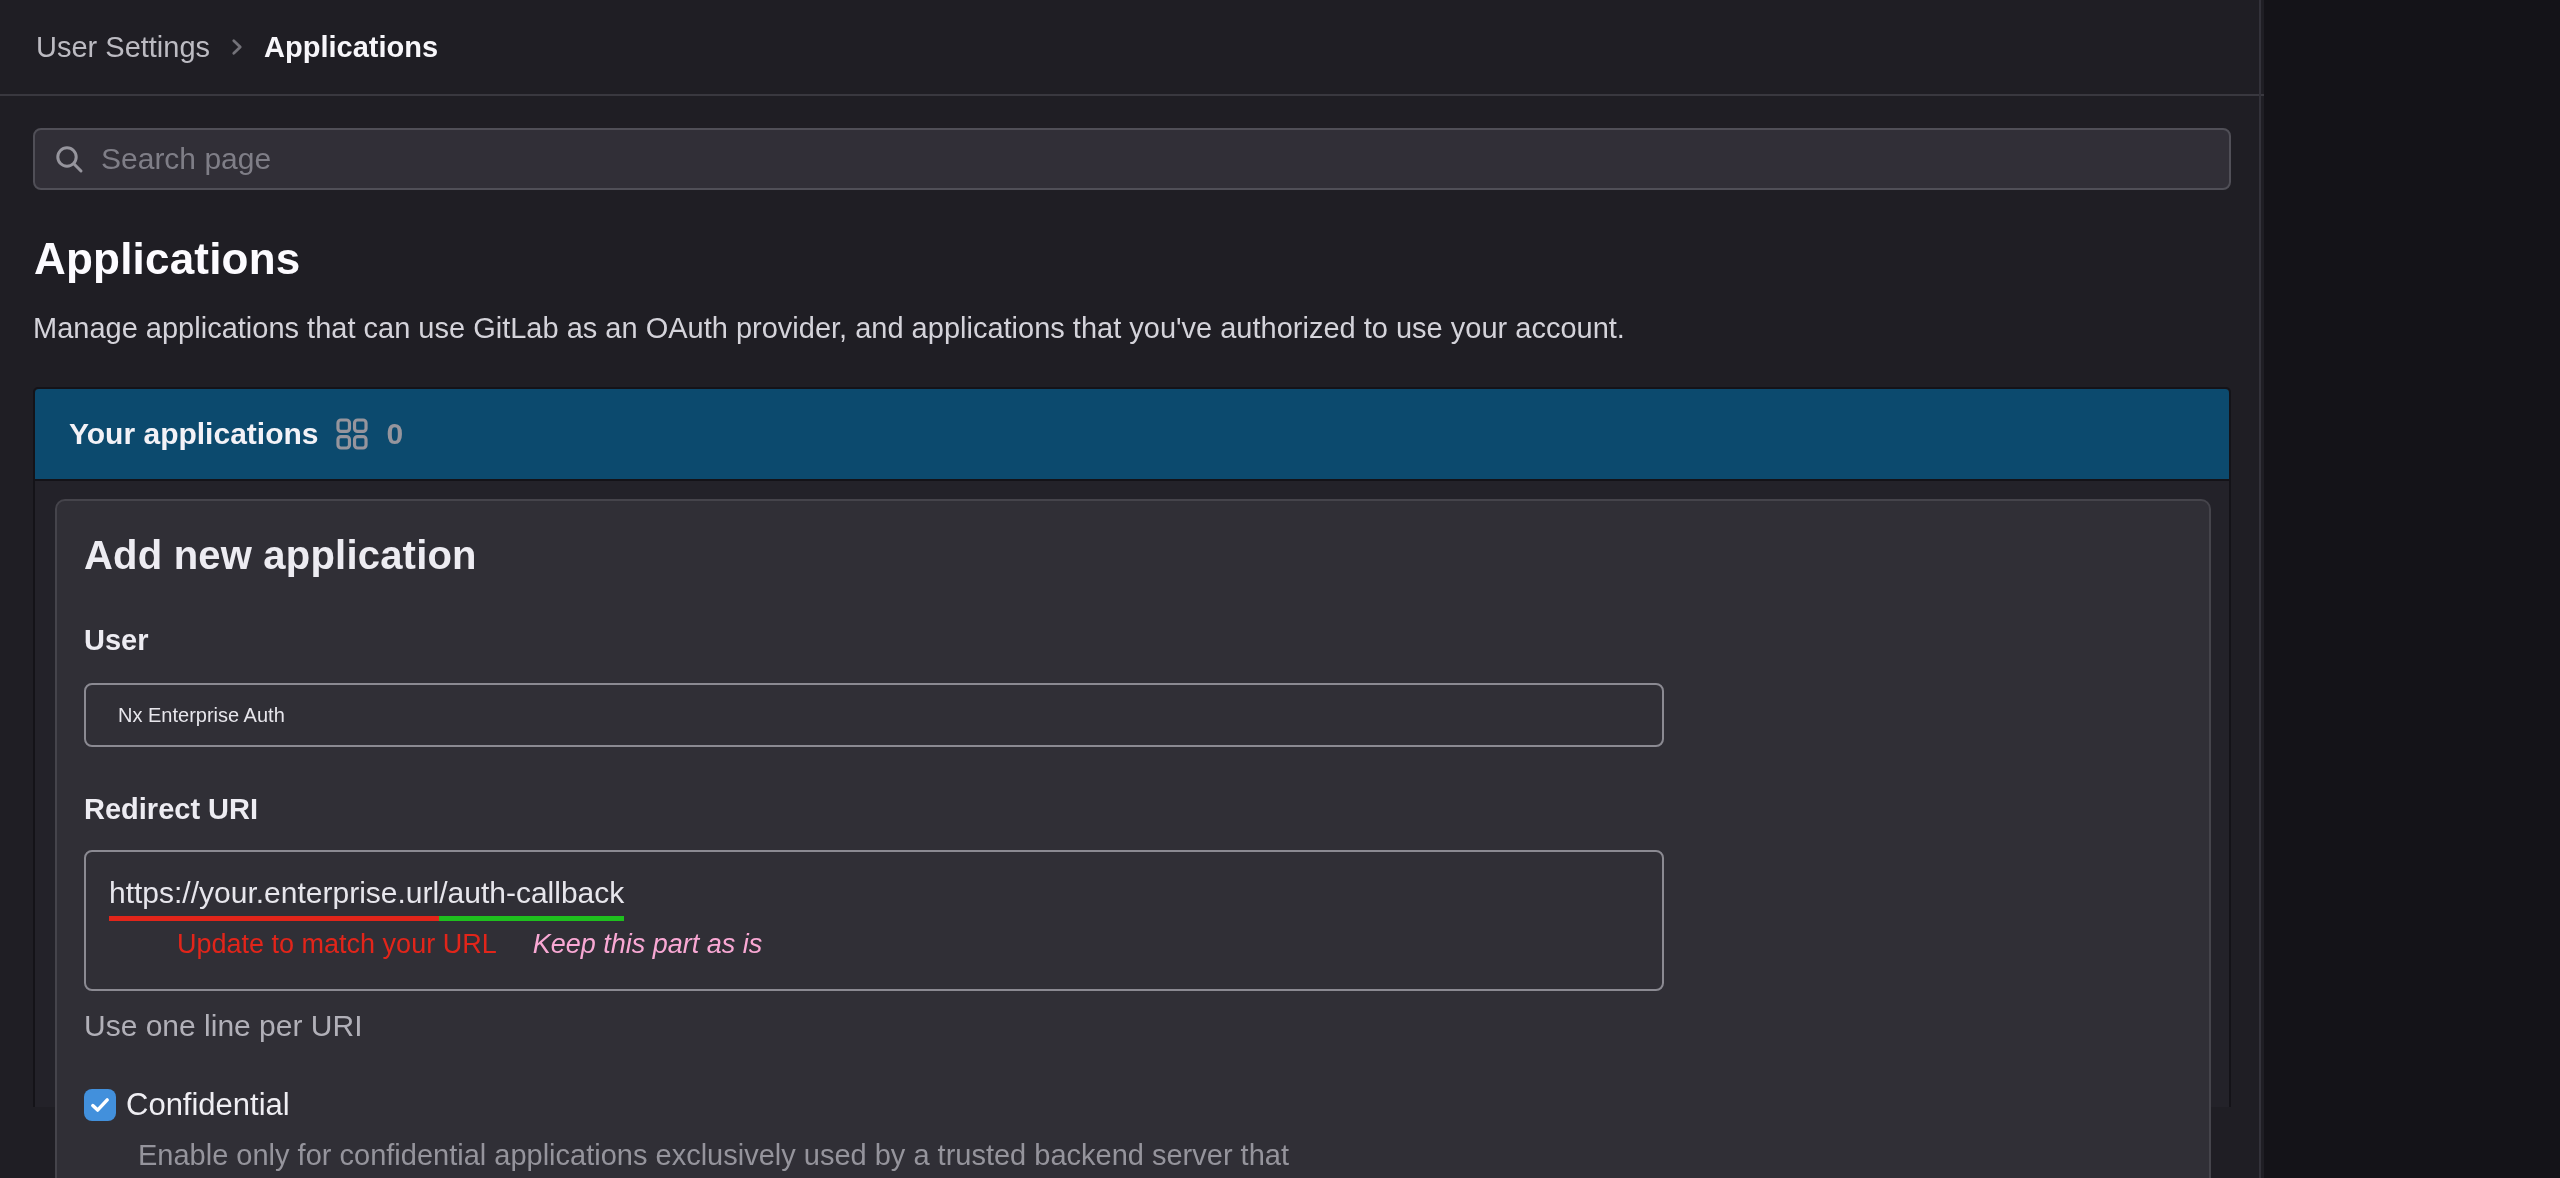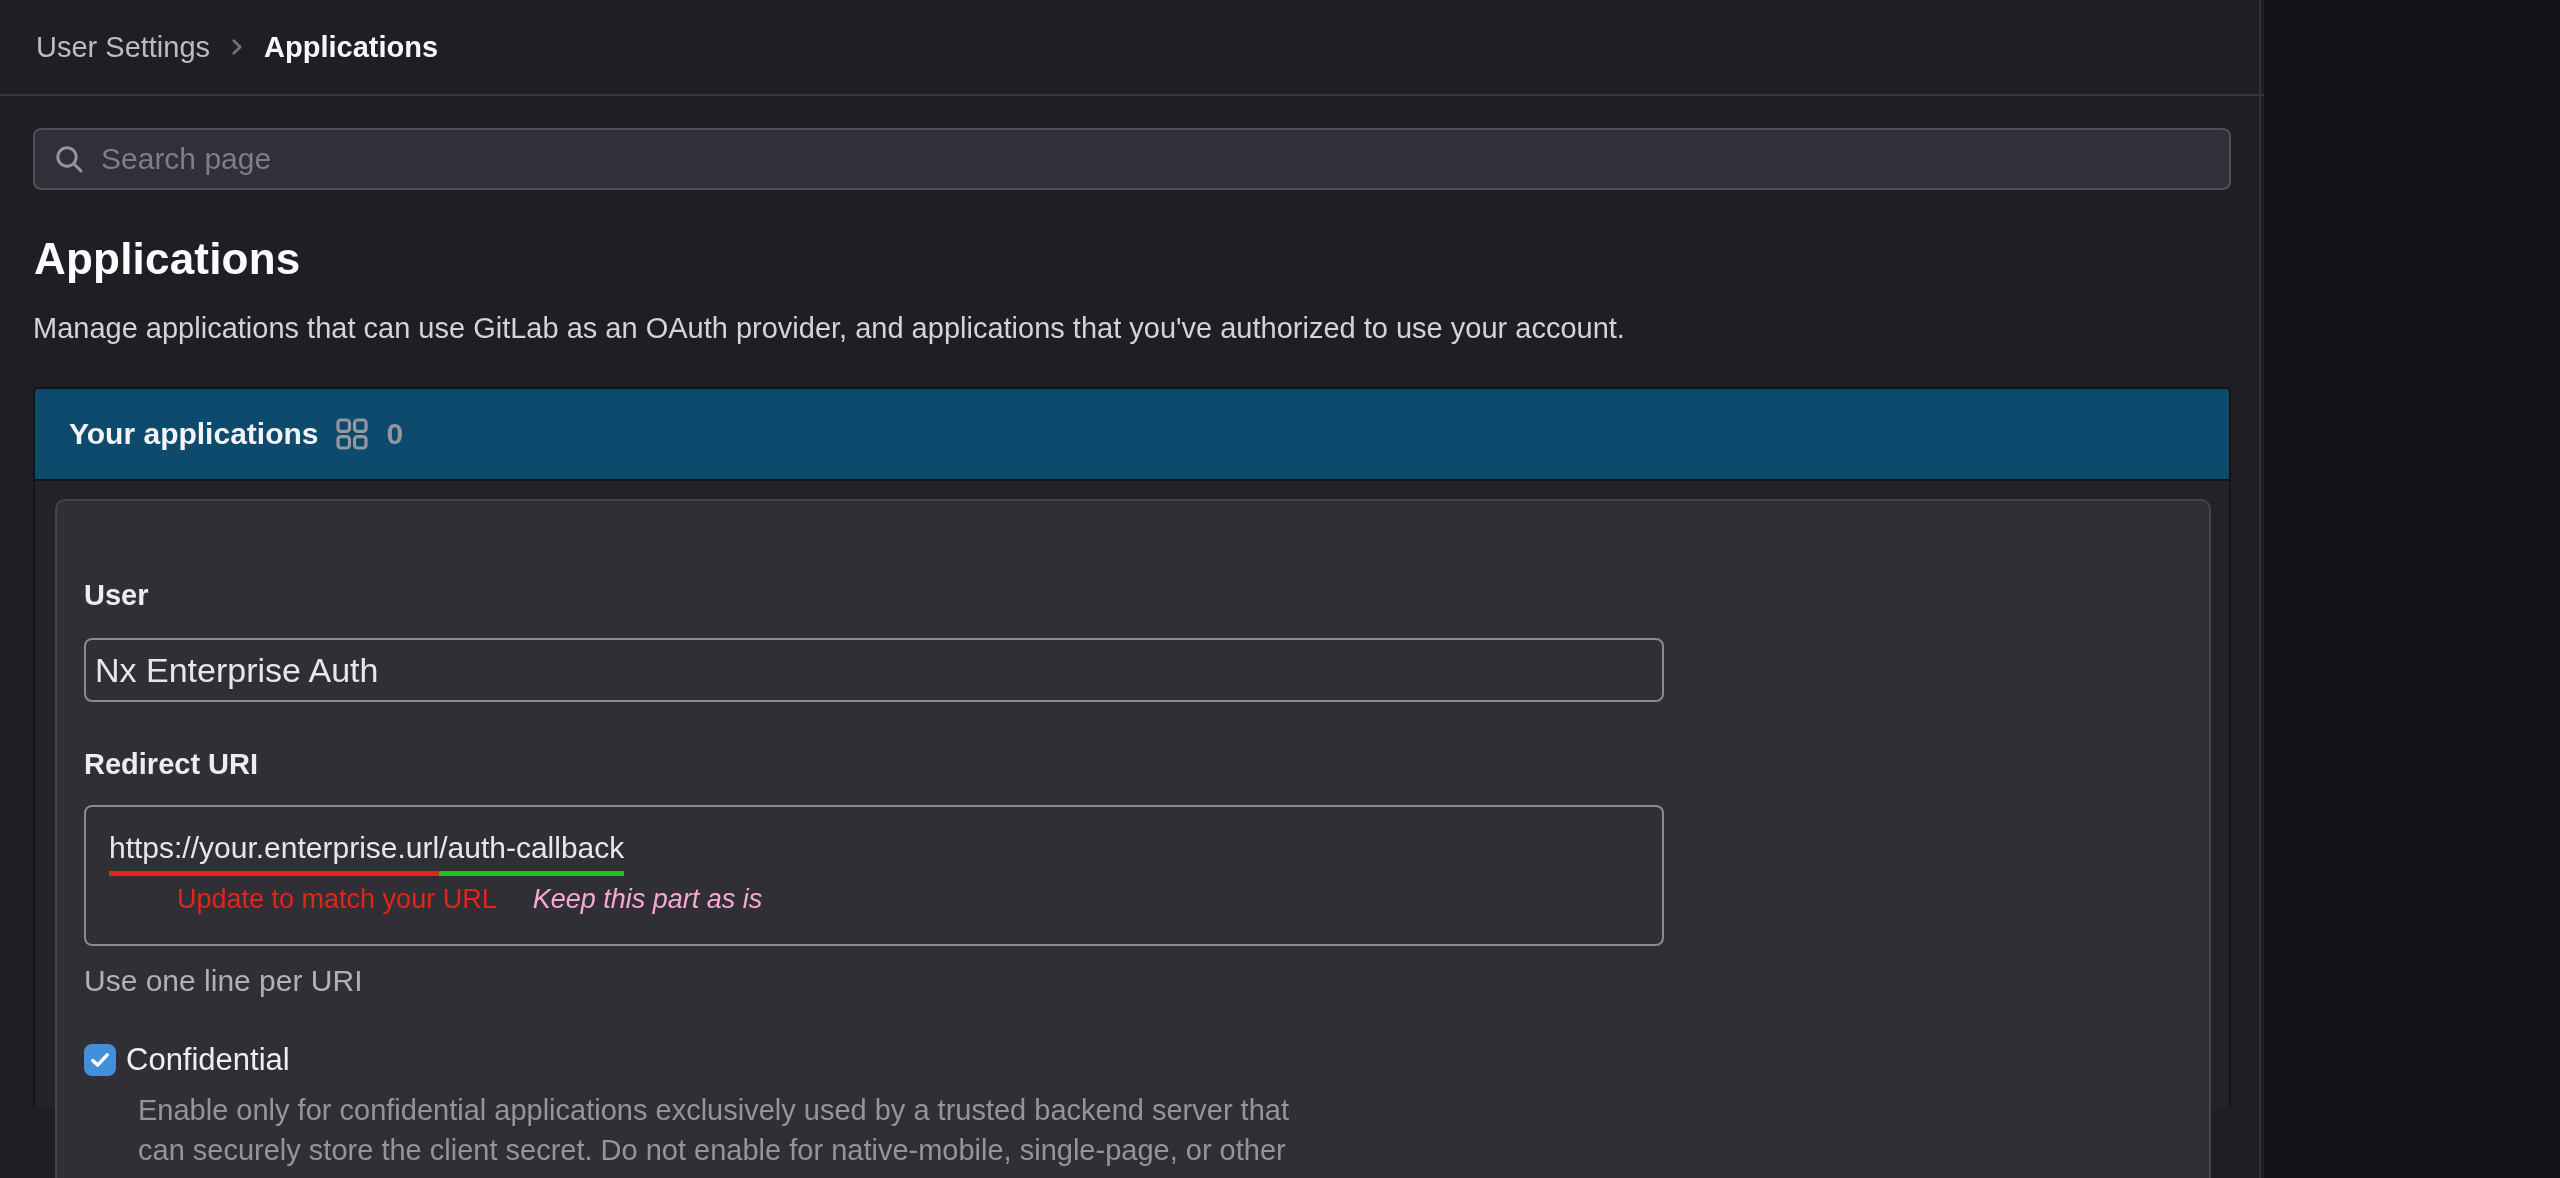--- a/index.html
+++ b/index.html
@@ -107,23 +107,23 @@
   }
   .text-input {
     display: block;
     margin-top: 26px;
     width: 1580px;
     height: 64px;
     border: 2px solid #8b8a92;
     border-radius: 8px;
     background: transparent;
     font-family: "Liberation Sans", sans-serif;
-    font-size: 34px;
+    font-size: 20px;
     color: #e7e6ec;
-    padding: 0 9px;
+    padding: 0 32px;
     outline: none;
   }
   .redirect-box {
     margin-top: 24px;
     width: 1580px;
     height: 141px;
     border: 2px solid #8b8a92;
     border-radius: 8px;
     padding: 24px 23px;
     cursor: text;
@@ -219,20 +219,21 @@
             <rect x="1.4" y="9.2" width="5.4" height="5.4" rx="1.4" fill="none" stroke="#96959d" stroke-width="1.5"></rect>
             <rect x="9.2" y="9.2" width="5.4" height="5.4" rx="1.4" fill="none" stroke="#96959d" stroke-width="1.5"></rect>
           </svg>
         </span>
         <span class="section-count">0</span>
       </div>
 
       <div class="section-body">
 
         <div class="card">
+          <h2 class="card-title">Add new application</h2>
 
           <div class="field-label">User</div>
           <input class="text-input" type="text" value="Nx Enterprise Auth" style="">
 
           <div class="field-label">Redirect URI</div>
 
           <div class="redirect-box">
             <div class="url-line">
               <span class="u-red">https://your.enterprise.url</span><span class="u-green">/auth-callback</span>
             </div>

